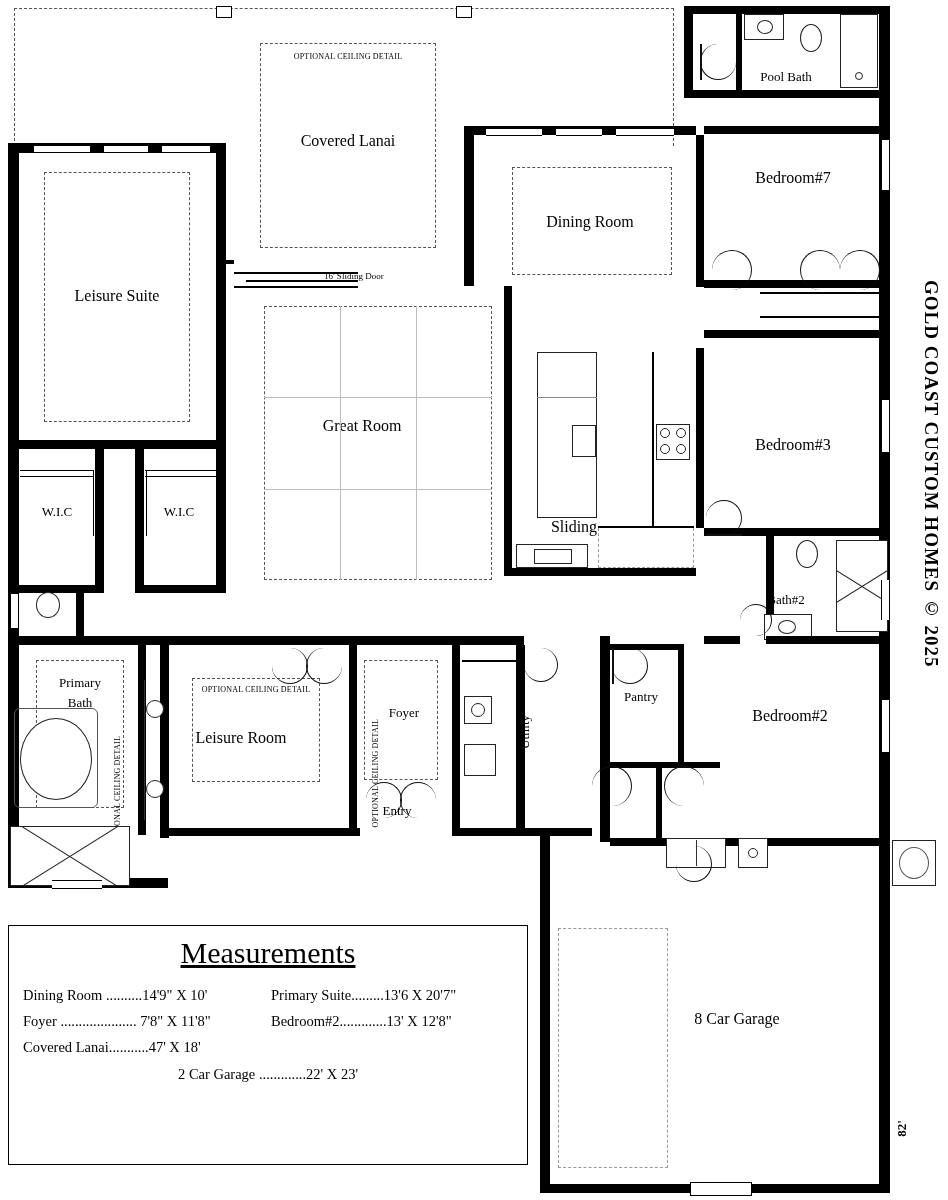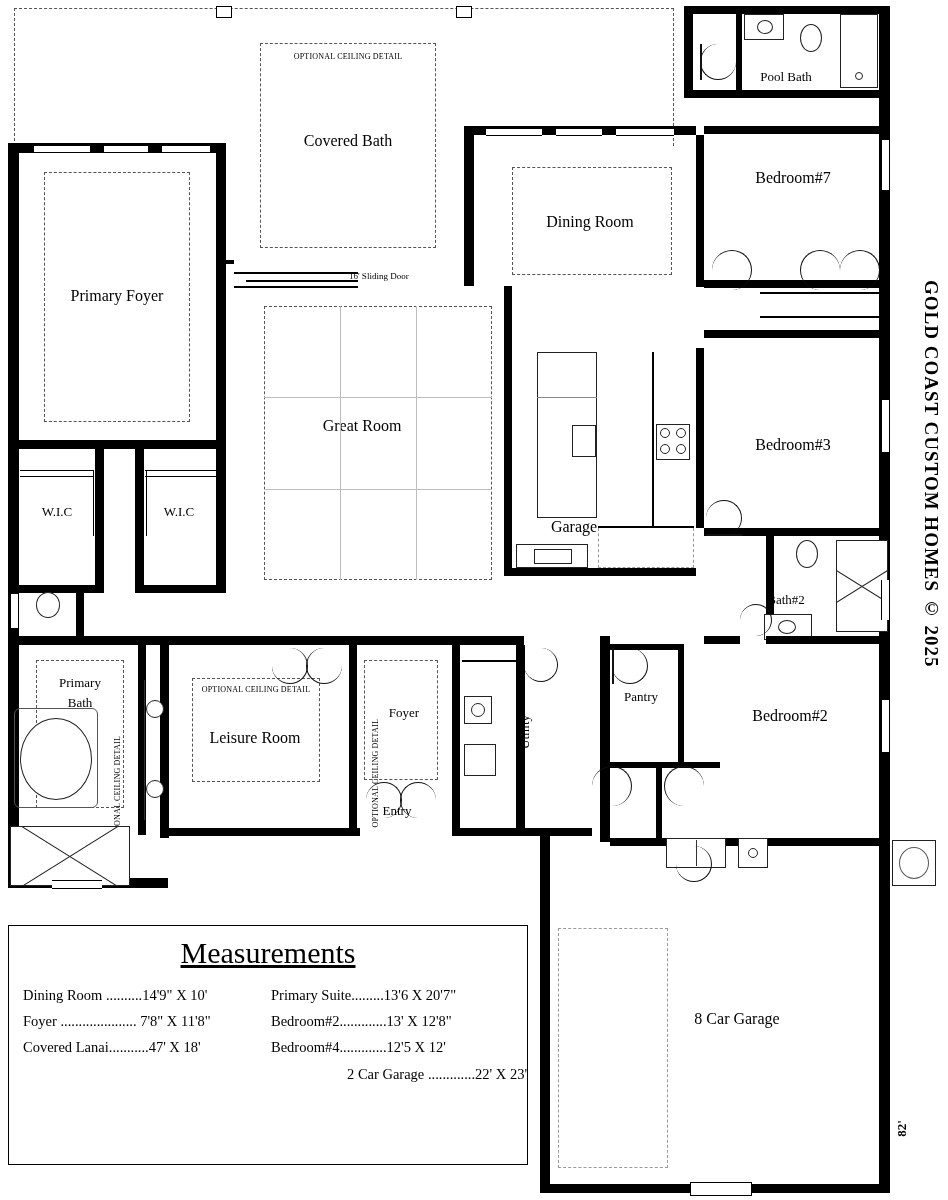--- a/index.html
+++ b/index.html
@@ -8,38 +8,38 @@
 
   .wall{position:absolute;background:#000000;}
   .thin{position:absolute;background:#000000;}
   .whitebox{position:absolute;background:#ffffff;}
   .dash{position:absolute;border:1px dashed #555;box-sizing:border-box;}
   .dashlight{position:absolute;border:1px dashed #999;box-sizing:border-box;}
   .lbl{position:absolute;font-family:"Liberation Serif",serif;color:#000;white-space:nowrap;}
   .room{font-size:16px;}
   .room-sm{font-size:13px;}
   .tiny{font-size:8px;letter-spacing:.2px;}
-  .tiny9{font-size:9px;margin-left:25px;}
+  .tiny9{font-size:9px;}
   .ctr{transform:translate(-50%,-50%);text-align:center;}
   .vert180{writing-mode:vertical-rl;transform:rotate(180deg);}
 
   
   .swing{position:absolute;border:1px solid #111;border-radius:50%;box-sizing:border-box;background:transparent;}
   .leaf{position:absolute;background:#111;}
 
   
   #brand{position:absolute;right:6px;top:280px;font-family:"Liberation Serif",serif;font-size:19px;font-weight:bold;letter-spacing:1px;writing-mode:vertical-rl;color:#000;}
 
   
   #meas{position:absolute;left:8px;top:925px;width:520px;height:240px;border:1px solid #000;box-sizing:border-box;background:#fff;}
   #meas h1{margin:0;padding:10px 0 2px 0;text-align:center;font-size:30px;font-weight:normal;font-family:"Liberation Serif",serif;text-decoration:underline;}
   .mcols{display:flex;padding:10px 14px 0 14px;gap:6px;}
   .mcol{flex:1;}
   .mrow{font-size:14.5px;line-height:26px;white-space:nowrap;}
-  .mfoot{text-align:right;font-size:14.5px;padding-top:6px;}
+  .mfoot{text-align:center;font-size:14.5px;padding-top:6px;}
   .fix{position:absolute;border:1px solid #222;box-sizing:border-box;background:#fff;}
   .fixel{position:absolute;border:1px solid #222;box-sizing:border-box;background:#fff;border-radius:50%;}
   .grid-line{position:absolute;background:#bdbdbd;}
   .hatch{position:absolute;box-sizing:border-box;border:1px solid #222;background:#fff;}
   .hatch:before,.hatch:after{content:"";position:absolute;left:-10%;top:50%;width:120%;height:1px;background:#222;transform-origin:center;}
   .hatch:before{transform:rotate(32deg);}
   .hatch:after{transform:rotate(-32deg);}
 </style>
 </head>
 <body>
@@ -53,32 +53,32 @@
   <div class="wall" style="left:8px;top:143px;width:11px;height:745px;"></div>
 
   <div class="wall" style="left:8px;top:878px;width:160px;height:10px;"></div>
 
   <div class="dash" style="left:14px;top:8px;width:660px;height:138px;border-bottom:none;"></div>
   <div class="thin" style="left:216px;top:6px;width:14px;height:10px;border:1px solid #000;background:#fff;"></div>
   <div class="thin" style="left:456px;top:6px;width:14px;height:10px;border:1px solid #000;background:#fff;"></div>
 
   <div class="dash" style="left:260px;top:43px;width:176px;height:205px;"></div>
   <div class="lbl tiny ctr" style="left:348px;top:56px;">OPTIONAL CEILING DETAIL</div>
-  <div class="lbl room ctr" style="left:348px;top:141px;">Covered Bath</div>
+  <div class="lbl room ctr" style="left:348px;top:141px;">Covered Lanai</div>
 
   <div class="wall" style="left:8px;top:143px;width:218px;height:10px;"></div>
   <div class="wall" style="left:216px;top:143px;width:10px;height:300px;"></div>
   <div class="wall" style="left:8px;top:440px;width:218px;height:9px;"></div>
 
   <div class="whitebox" style="left:34px;top:145px;width:56px;height:6px;border-top:1px solid #000;border-bottom:1px solid #000;"></div>
   <div class="whitebox" style="left:104px;top:145px;width:44px;height:6px;border-top:1px solid #000;border-bottom:1px solid #000;"></div>
   <div class="whitebox" style="left:162px;top:145px;width:48px;height:6px;border-top:1px solid #000;border-bottom:1px solid #000;"></div>
 
   <div class="dash" style="left:44px;top:172px;width:146px;height:250px;"></div>
-  <div class="lbl room ctr" style="left:117px;top:296px;">Primary Foyer</div>
+  <div class="lbl room ctr" style="left:117px;top:296px;">Leisure Suite</div>
 
   <div class="wall" style="left:8px;top:440px;width:10px;height:150px;"></div>
   <div class="wall" style="left:95px;top:449px;width:9px;height:141px;"></div>
   <div class="thin" style="left:20px;top:470px;width:74px;height:1px;"></div>
   <div class="thin" style="left:20px;top:476px;width:74px;height:1px;"></div>
   <div class="thin" style="left:93px;top:470px;width:1px;height:66px;"></div>
   <div class="lbl room-sm ctr" style="left:57px;top:512px;">W.I.C</div>
 
   <div class="wall" style="left:135px;top:449px;width:9px;height:141px;"></div>
   <div class="wall" style="left:216px;top:443px;width:10px;height:147px;"></div>
@@ -114,21 +114,21 @@
   <div class="whitebox" style="left:486px;top:128px;width:56px;height:6px;border-top:1px solid #000;border-bottom:1px solid #000;"></div>
   <div class="whitebox" style="left:556px;top:128px;width:46px;height:6px;border-top:1px solid #000;border-bottom:1px solid #000;"></div>
   <div class="whitebox" style="left:616px;top:128px;width:58px;height:6px;border-top:1px solid #000;border-bottom:1px solid #000;"></div>
   <div class="dash" style="left:512px;top:167px;width:160px;height:108px;"></div>
   <div class="lbl room ctr" style="left:590px;top:222px;">Dining Room</div>
   <div class="wall" style="left:464px;top:280px;width:10px;height:6px;"></div>
 
   <div class="fix" style="left:537px;top:352px;width:60px;height:166px;"></div>
   <div class="fix" style="left:572px;top:425px;width:24px;height:32px;"></div>
   <div class="thin" style="left:537px;top:397px;width:60px;height:1px;background:#888;"></div>
-  <div class="lbl room ctr" style="left:574px;top:527px;">Garage</div>
+  <div class="lbl room ctr" style="left:574px;top:527px;">Sliding</div>
 
   <div class="thin" style="left:652px;top:352px;width:2px;height:176px;"></div>
   <div class="fix" style="left:656px;top:424px;width:34px;height:36px;"></div>
   <div class="fixel" style="left:660px;top:428px;width:10px;height:10px;"></div>
   <div class="fixel" style="left:676px;top:428px;width:10px;height:10px;"></div>
   <div class="fixel" style="left:660px;top:444px;width:10px;height:10px;"></div>
   <div class="fixel" style="left:676px;top:444px;width:10px;height:10px;"></div>
   <div class="thin" style="left:598px;top:526px;width:96px;height:2px;"></div>
   <div class="dashlight" style="left:598px;top:528px;width:96px;height:40px;border-top:none;"></div>
 
@@ -217,21 +217,21 @@
   <div class="lbl tiny ctr vert180" style="left:371px;top:719px;">OPTIONAL CEILING DETAIL</div>
   <div class="swing" style="left:366px;top:782px;width:36px;height:36px;border-bottom:none;border-left:none;"></div>
   <div class="swing" style="left:400px;top:782px;width:36px;height:36px;border-bottom:none;border-right:none;"></div>
 
   <div class="fix" style="left:464px;top:696px;width:28px;height:28px;"></div>
   <div class="fixel" style="left:471px;top:703px;width:14px;height:14px;"></div>
   <div class="fix" style="left:464px;top:744px;width:32px;height:32px;"></div>
   <div class="thin" style="left:462px;top:660px;width:54px;height:2px;"></div>
   <div class="swing" style="left:524px;top:648px;width:34px;height:34px;border-top:none;border-left:none;"></div>
 
-  <div class="lbl room ctr" style="left:255px;top:738px;">Leisure Room</div>
+  <div class="lbl room ctr" style="left:241px;top:738px;">Leisure Room</div>
   <div class="dash" style="left:192px;top:678px;width:128px;height:104px;"></div>
   <div class="lbl tiny ctr" style="left:256px;top:689px;">OPTIONAL CEILING DETAIL</div>
   <div class="swing" style="left:272px;top:648px;width:36px;height:36px;border-top:none;border-left:none;"></div>
   <div class="swing" style="left:306px;top:648px;width:36px;height:36px;border-top:none;border-right:none;"></div>
   <div class="wall" style="left:160px;top:828px;width:9px;height:10px;"></div>
 
   <div class="lbl room-sm ctr" style="left:80px;top:683px;">Primary</div>
   <div class="lbl room-sm ctr" style="left:80px;top:703px;">Bath</div>
   <div class="dash" style="left:36px;top:660px;width:88px;height:148px;"></div>
   <div class="lbl tiny ctr vert180" style="left:113px;top:736px;">OPTIONAL CEILING DETAIL</div>
@@ -270,19 +270,18 @@
     <h1>Measurements</h1>
     <div class="mcols">
       <div class="mcol">
         <div class="mrow">Dining Room ..........14'9" X 10'</div>
         <div class="mrow">Foyer ..................... 7'8" X 11'8"</div>
         <div class="mrow">Covered Lanai...........47' X 18'</div>
       </div>
       <div class="mcol">
         <div class="mrow">Primary Suite.........13'6 X 20'7"</div>
         <div class="mrow">Bedroom#2.............13'  X 12'8"</div>
-        <div class="mrow">Bedroom#4.............12'5  X 12'</div>
       </div>
     </div>
     <div class="mfoot">2 Car Garage .............22' X 23'</div>
   </div>
 
 </div>
 
 </body></html>

